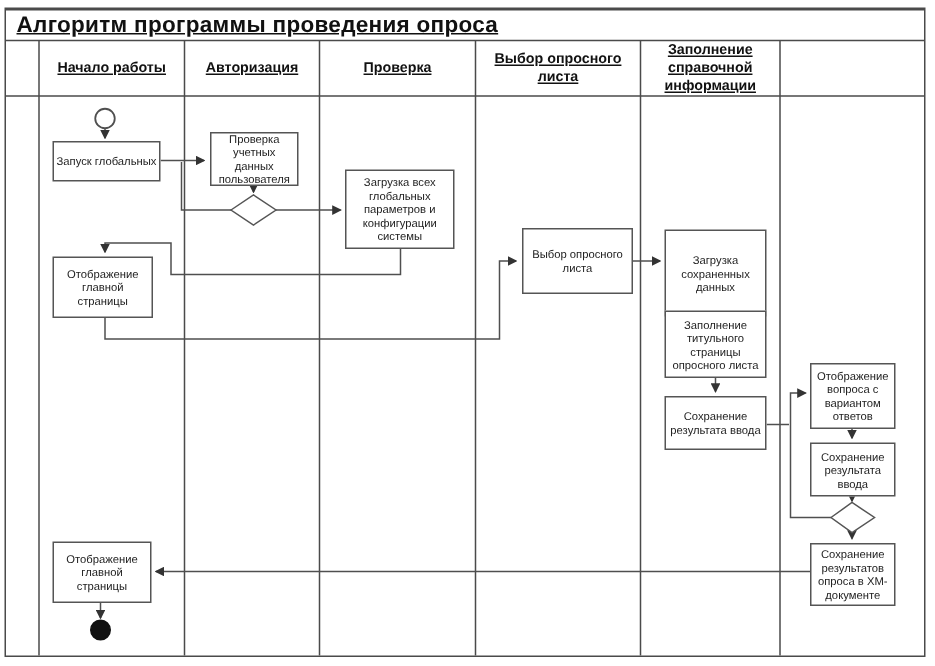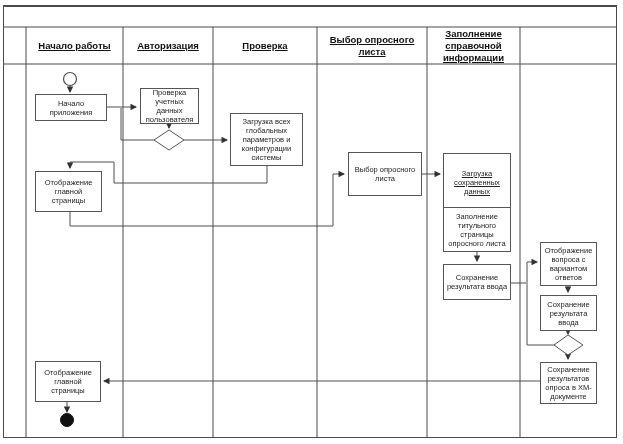--- a/index.html
+++ b/index.html
@@ -28,20 +28,21 @@
   }
   svg.overlay{position:absolute;left:0;top:0;pointer-events:none;}
 </style>
 </head>
 <body>
 
 <div class="canvas">
 
   <div class="frame"></div>
 
+  <div class="page-title">Алгоритм программы проведения опроса</div>
 
   <svg class="overlay" width="623" height="444" viewBox="0 0 623 444">
     <defs>
       <marker id="arr" viewBox="0 0 10 10" refX="8.5" refY="5" markerWidth="6.5" markerHeight="6.5" orient="auto-start-reverse">
         <path d="M0,0 L10,5 L0,10 z" fill="#333"></path>
       </marker>
     </defs>
 
     <g stroke="#4a4a4a" stroke-width="1">
       <line x1="4" y1="27" x2="616" y2="27"></line>
@@ -82,34 +83,34 @@
 
   <div class="lane-header" style="left:26px;width:97px;">Начало работы</div>
   <div class="lane-header" style="left:123px;width:90px;">Авторизация</div>
   <div class="lane-header" style="left:213px;width:104px;">Проверка</div>
   <div class="lane-header" style="left:317px;width:110px;">Выбор опросного
 листа</div>
   <div class="lane-header" style="left:427px;width:93px;">Заполнение
 справочной
 информации</div>
 
-  <div class="node" style="left:35px;top:94px;width:72px;height:27px;">Начало приложения</div>
+  <div class="node" style="left:35px;top:94px;width:72px;height:27px;">Запуск глобальных</div>
   <div class="node" style="left:140px;top:88px;width:59px;height:36px;">Проверка
 учетных данных
 пользователя</div>
   <div class="node" style="left:230px;top:113px;width:73px;height:53px;text-align:center;">Загрузка всех
 глобальных
 параметров и
 конфигурации
 системы</div>
   <div class="node" style="left:35px;top:171px;width:67px;height:41px;">Отображение
 главной страницы</div>
   <div class="node" style="left:348px;top:152px;width:74px;height:44px;">Выбор опросного
 листа</div>
-  <div class="node" style="left:443px;top:153px;width:68px;height:58px;text-decoration:underline;">Загрузка
+  <div class="node" style="left:443px;top:153px;width:68px;height:58px;">Загрузка
 сохраненных
 данных</div>
   <div class="node" style="left:443px;top:207px;width:68px;height:45px;">Заполнение
 титульного
 страницы
 опросного листа</div>
   <div class="node" style="left:443px;top:264px;width:68px;height:36px;">Сохранение
 результата ввода</div>
   <div class="node" style="left:540px;top:242px;width:57px;height:44px;">Отображение
 вопроса с

